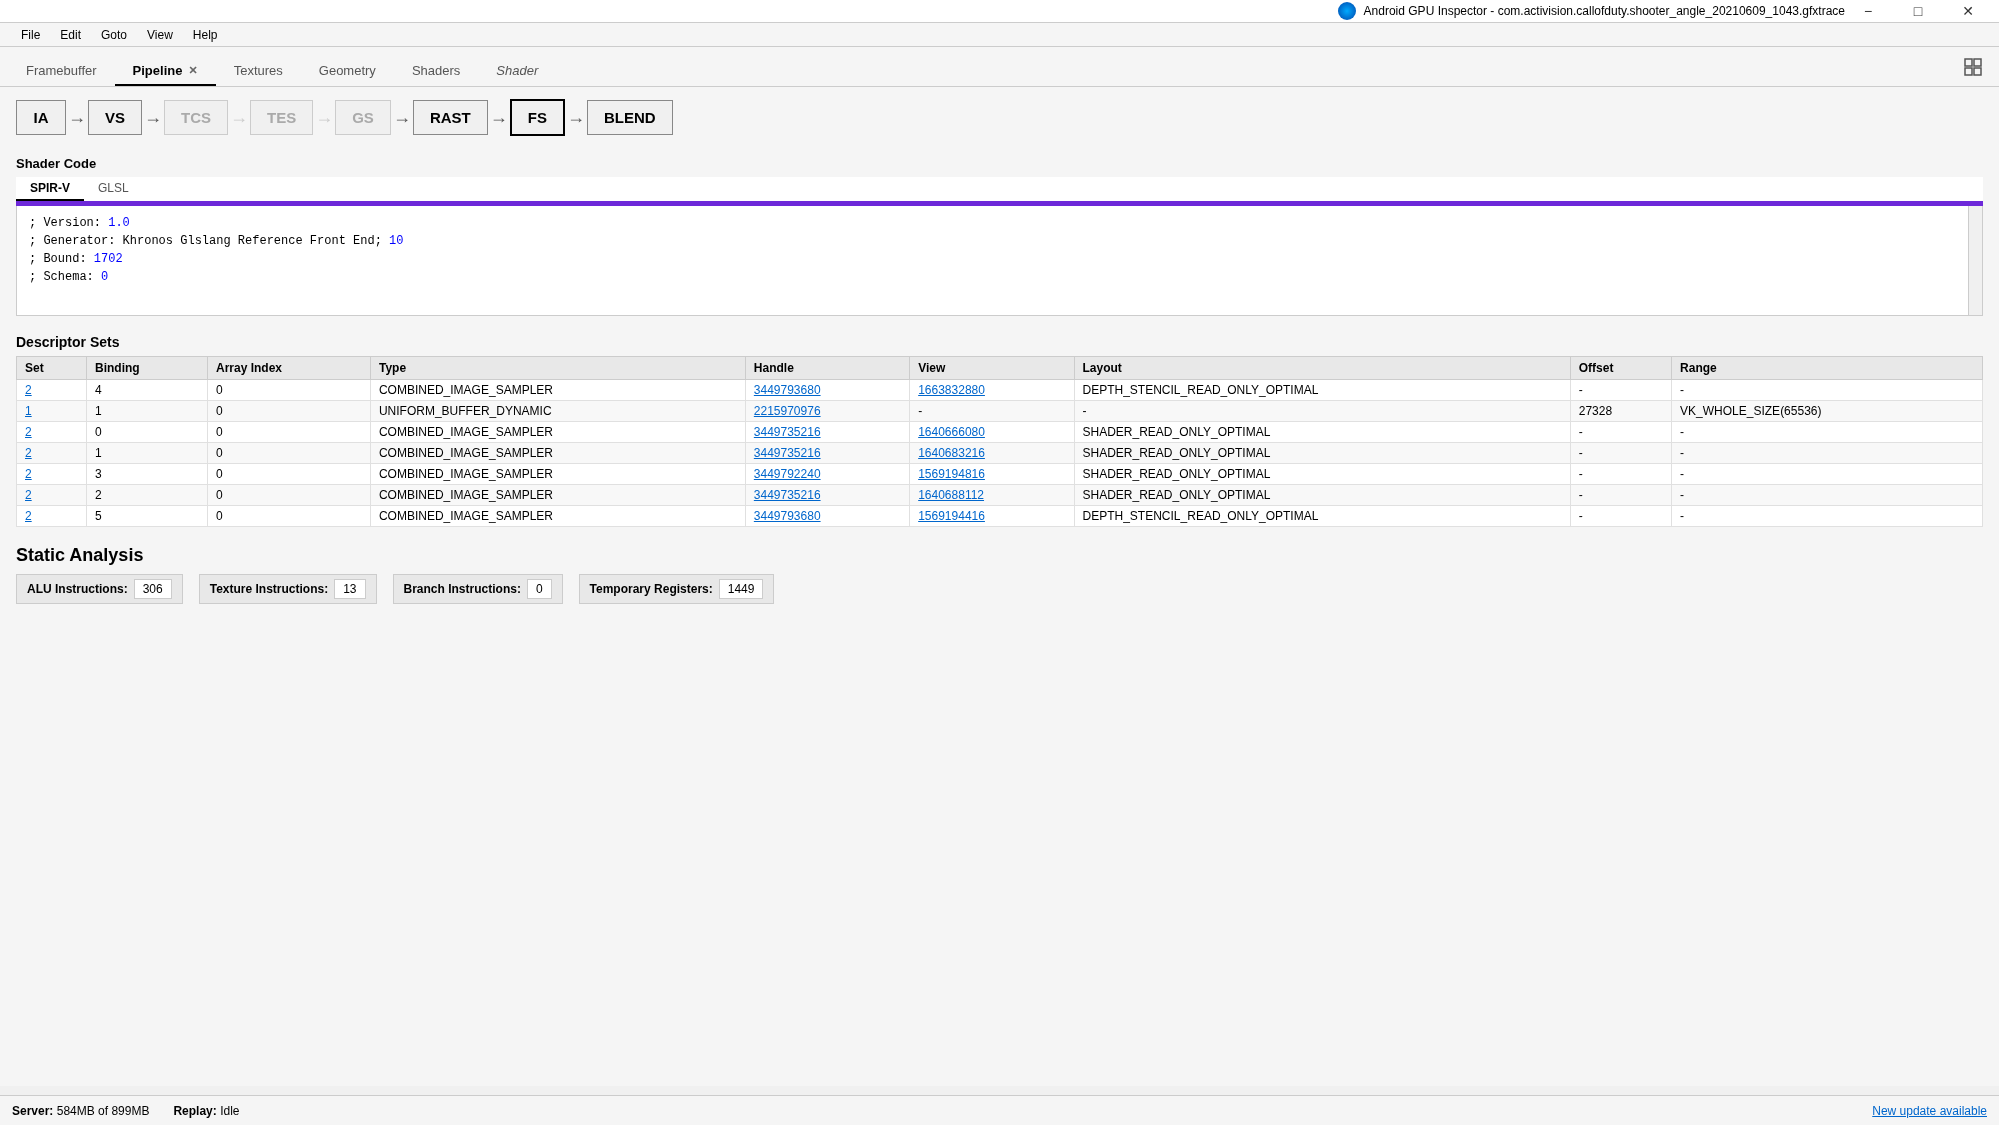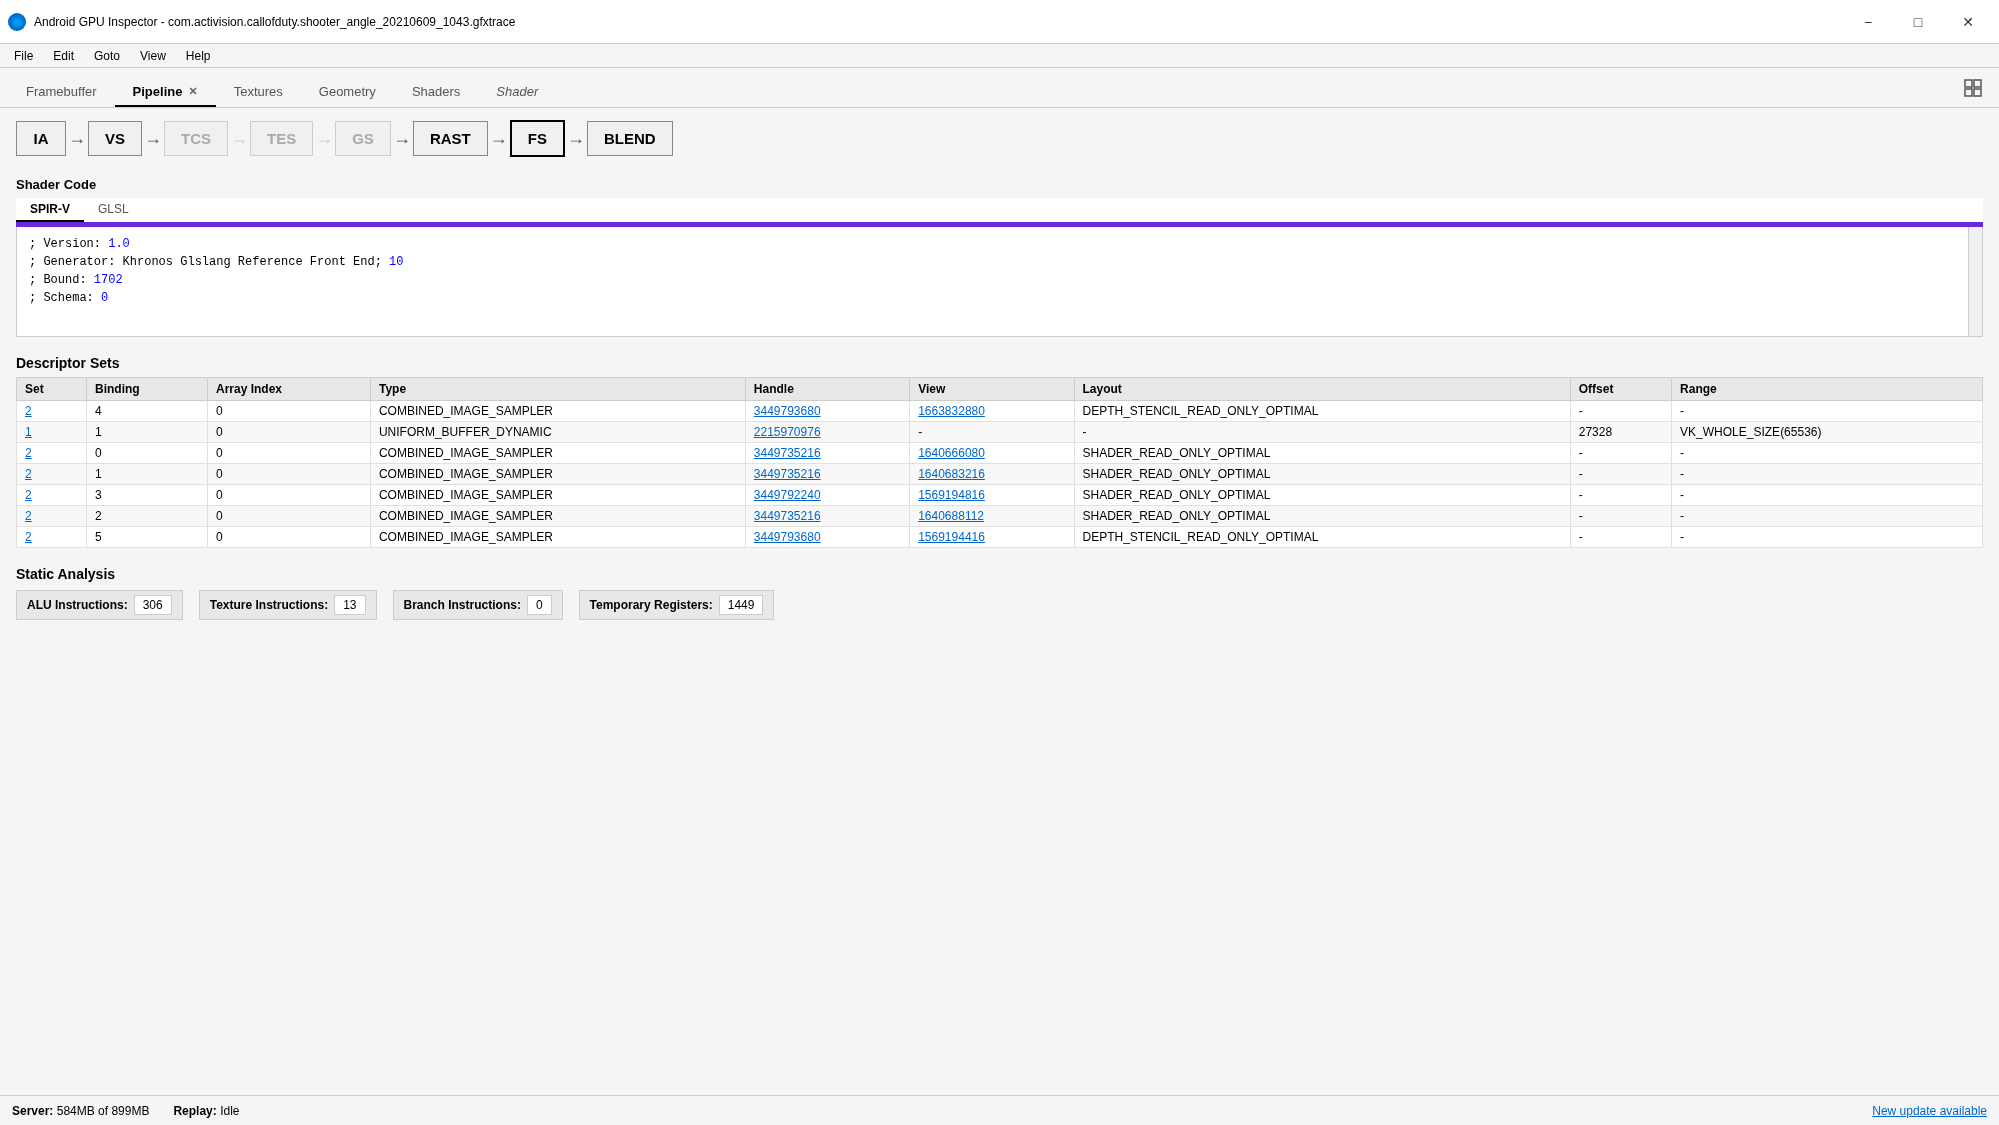--- a/index.html
+++ b/index.html
@@ -11,23 +11,23 @@
       width: 1999px;
       height: 1125px;
       overflow: hidden;
     }
     
     .title-bar {
       background: #ffffff;
       border-bottom: 1px solid #ccc;
       display: flex;
       align-items: center;
-      justify-content: space-between;
+      justify-content: flex-end;
       padding: 0 8px;
-      height: 44px;
+      height: 23px;
     }
     .title-bar-left {
       display: flex;
       align-items: center;
       gap: 8px;
     }
     .app-icon {
       width: 18px;
       height: 18px;
       background: radial-gradient(circle, #00aaff, #0044aa);
@@ -54,21 +54,21 @@
       color: #333;
     }
 
     
     .menu-bar {
       background: #f5f5f5;
       border-bottom: 1px solid #ccc;
       display: flex;
       align-items: center;
       height: 24px;
-      padding: 0 4px;
+      padding: 0 11px;
     }
     .menu-item {
       padding: 2px 10px;
       cursor: pointer;
       font-size: 12px;
     }
 
     
     .tab-bar {
       background: #f5f5f5;
@@ -235,21 +235,21 @@
     .data-table td {
       border: 1px solid #e0e0e0;
       padding: 3px 8px;
     }
     .data-table tr:nth-child(even) td { background: #f8f8f8; }
     .link { color: #0066cc; text-decoration: underline; cursor: pointer; }
 
     
     .static-analysis-section { margin-bottom: 18px; }
     .static-analysis-title {
-      font-size: 14px;
+      font-size: 18px;
       font-weight: 600;
       margin-bottom: 8px;
     }
     .stats-row {
       display: flex;
       gap: 16px;
       align-items: center;
     }
     .stat-item {
       display: flex;

